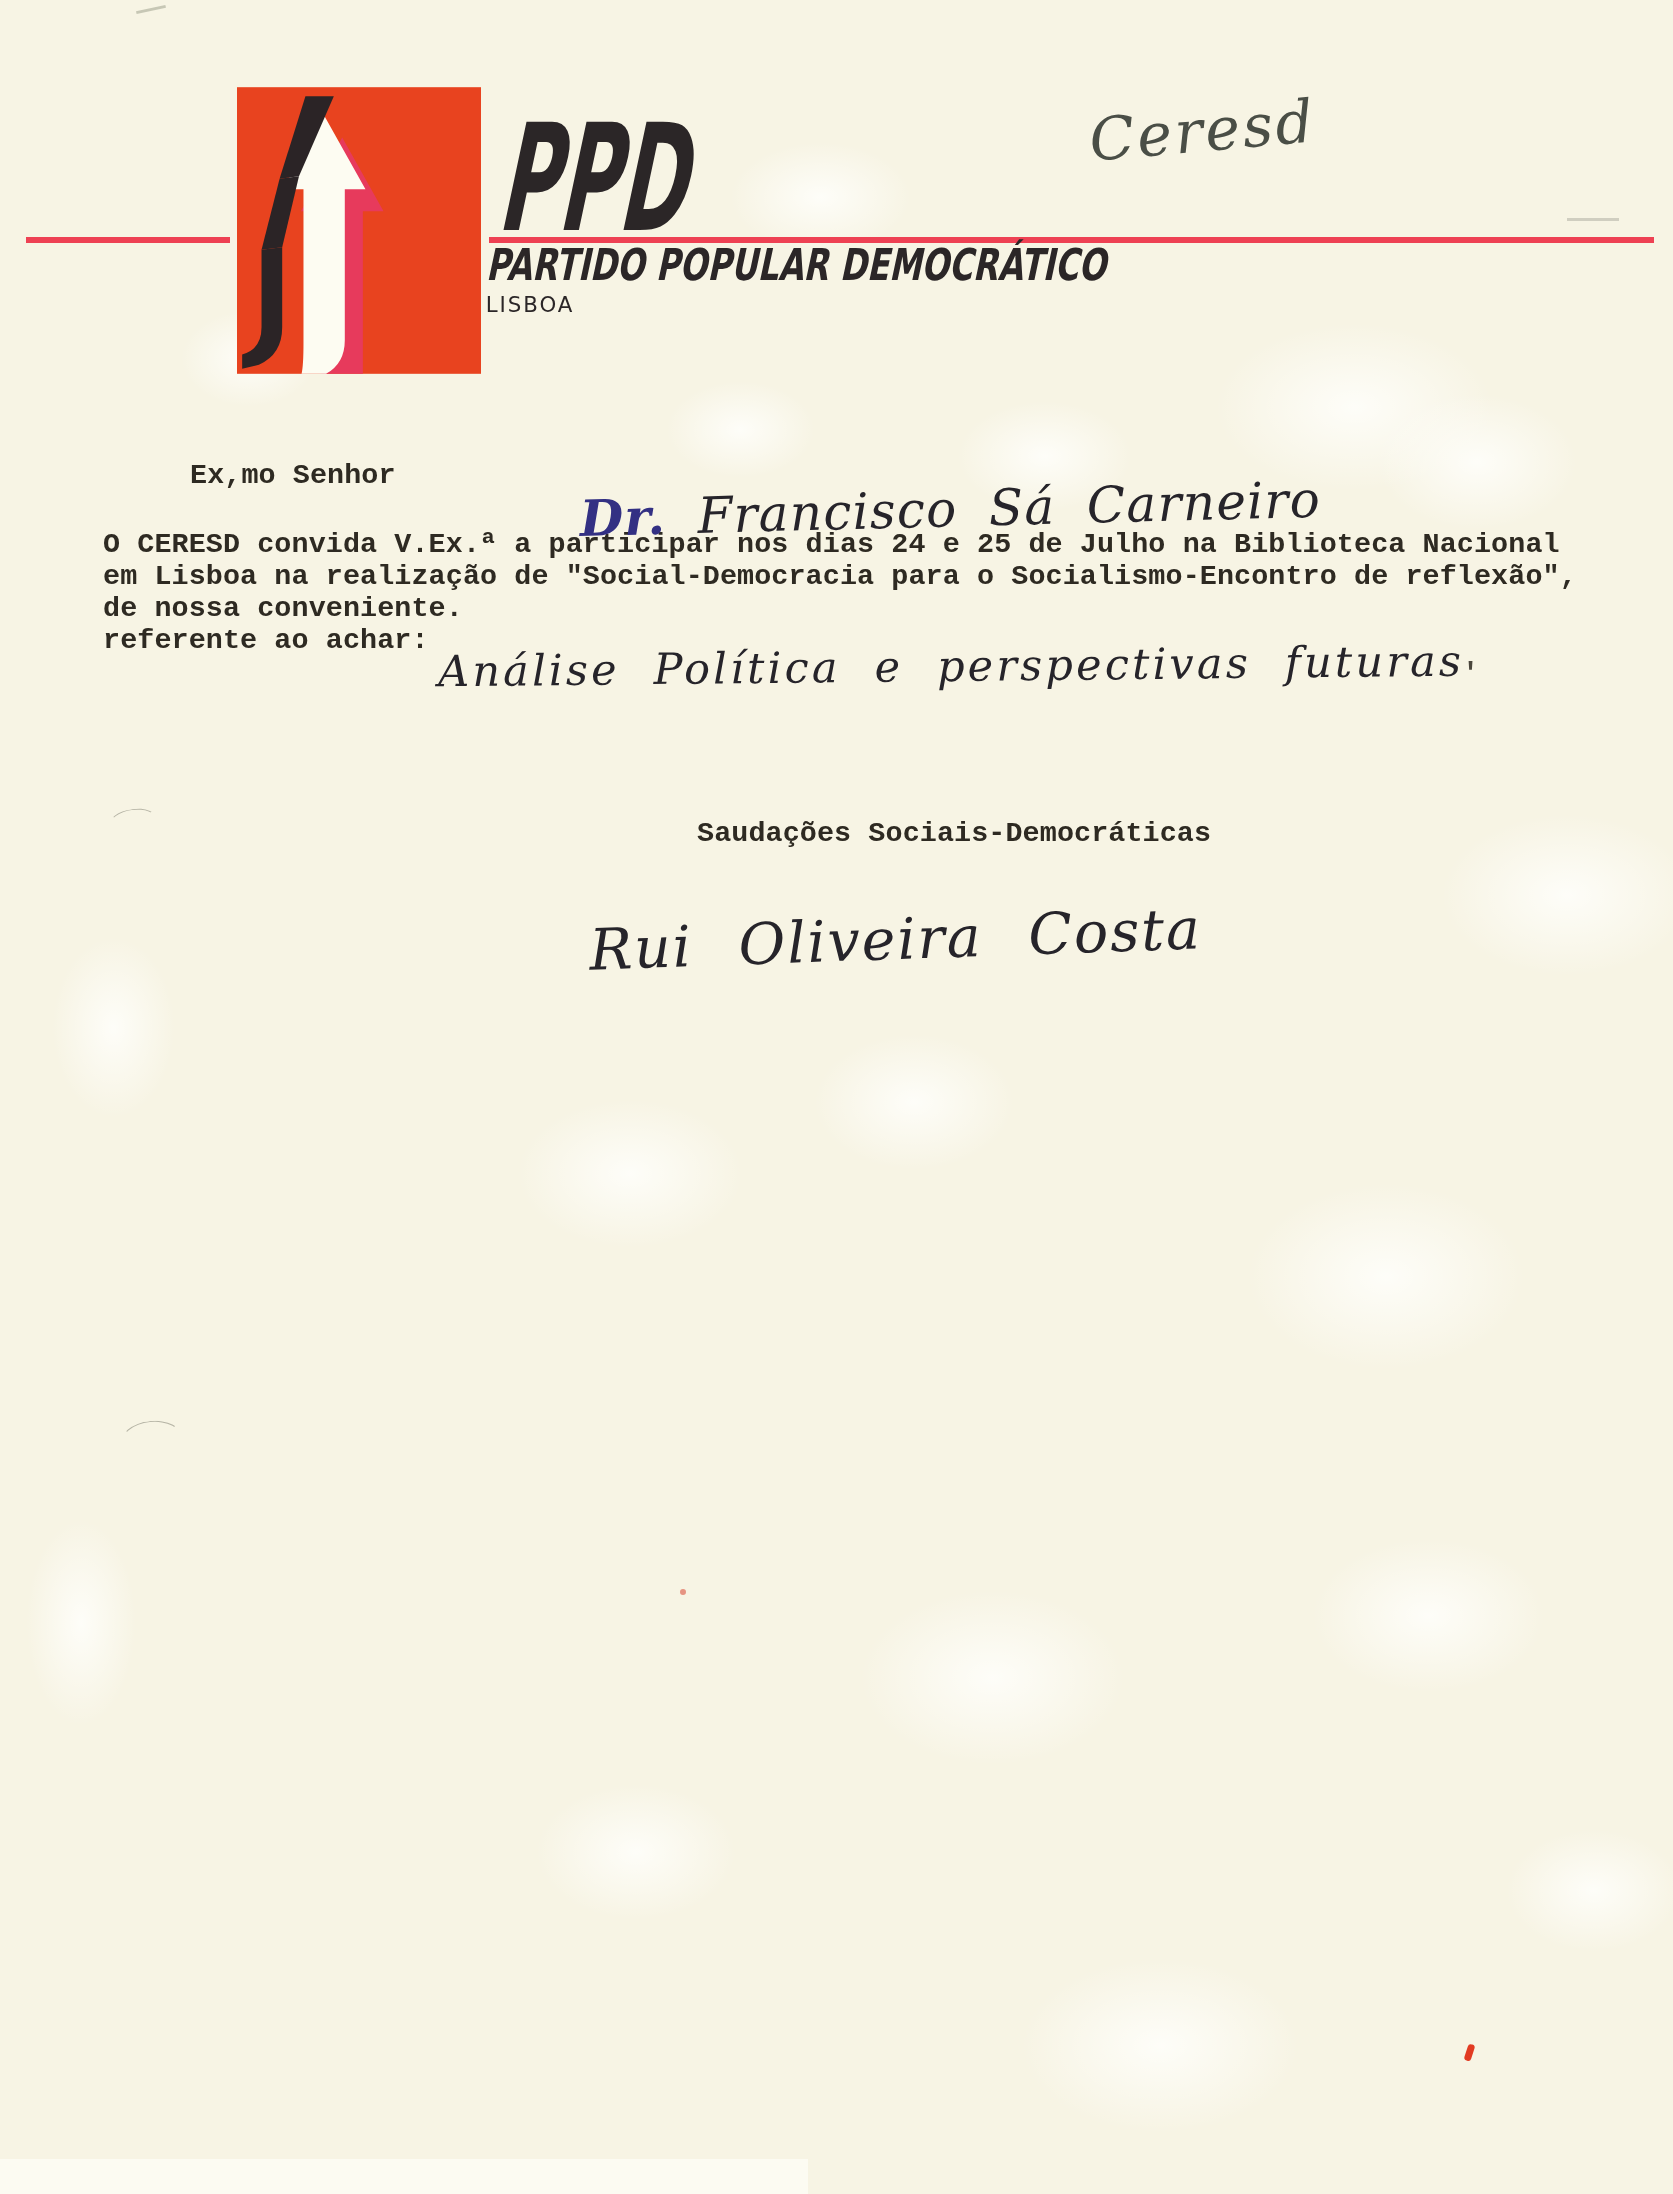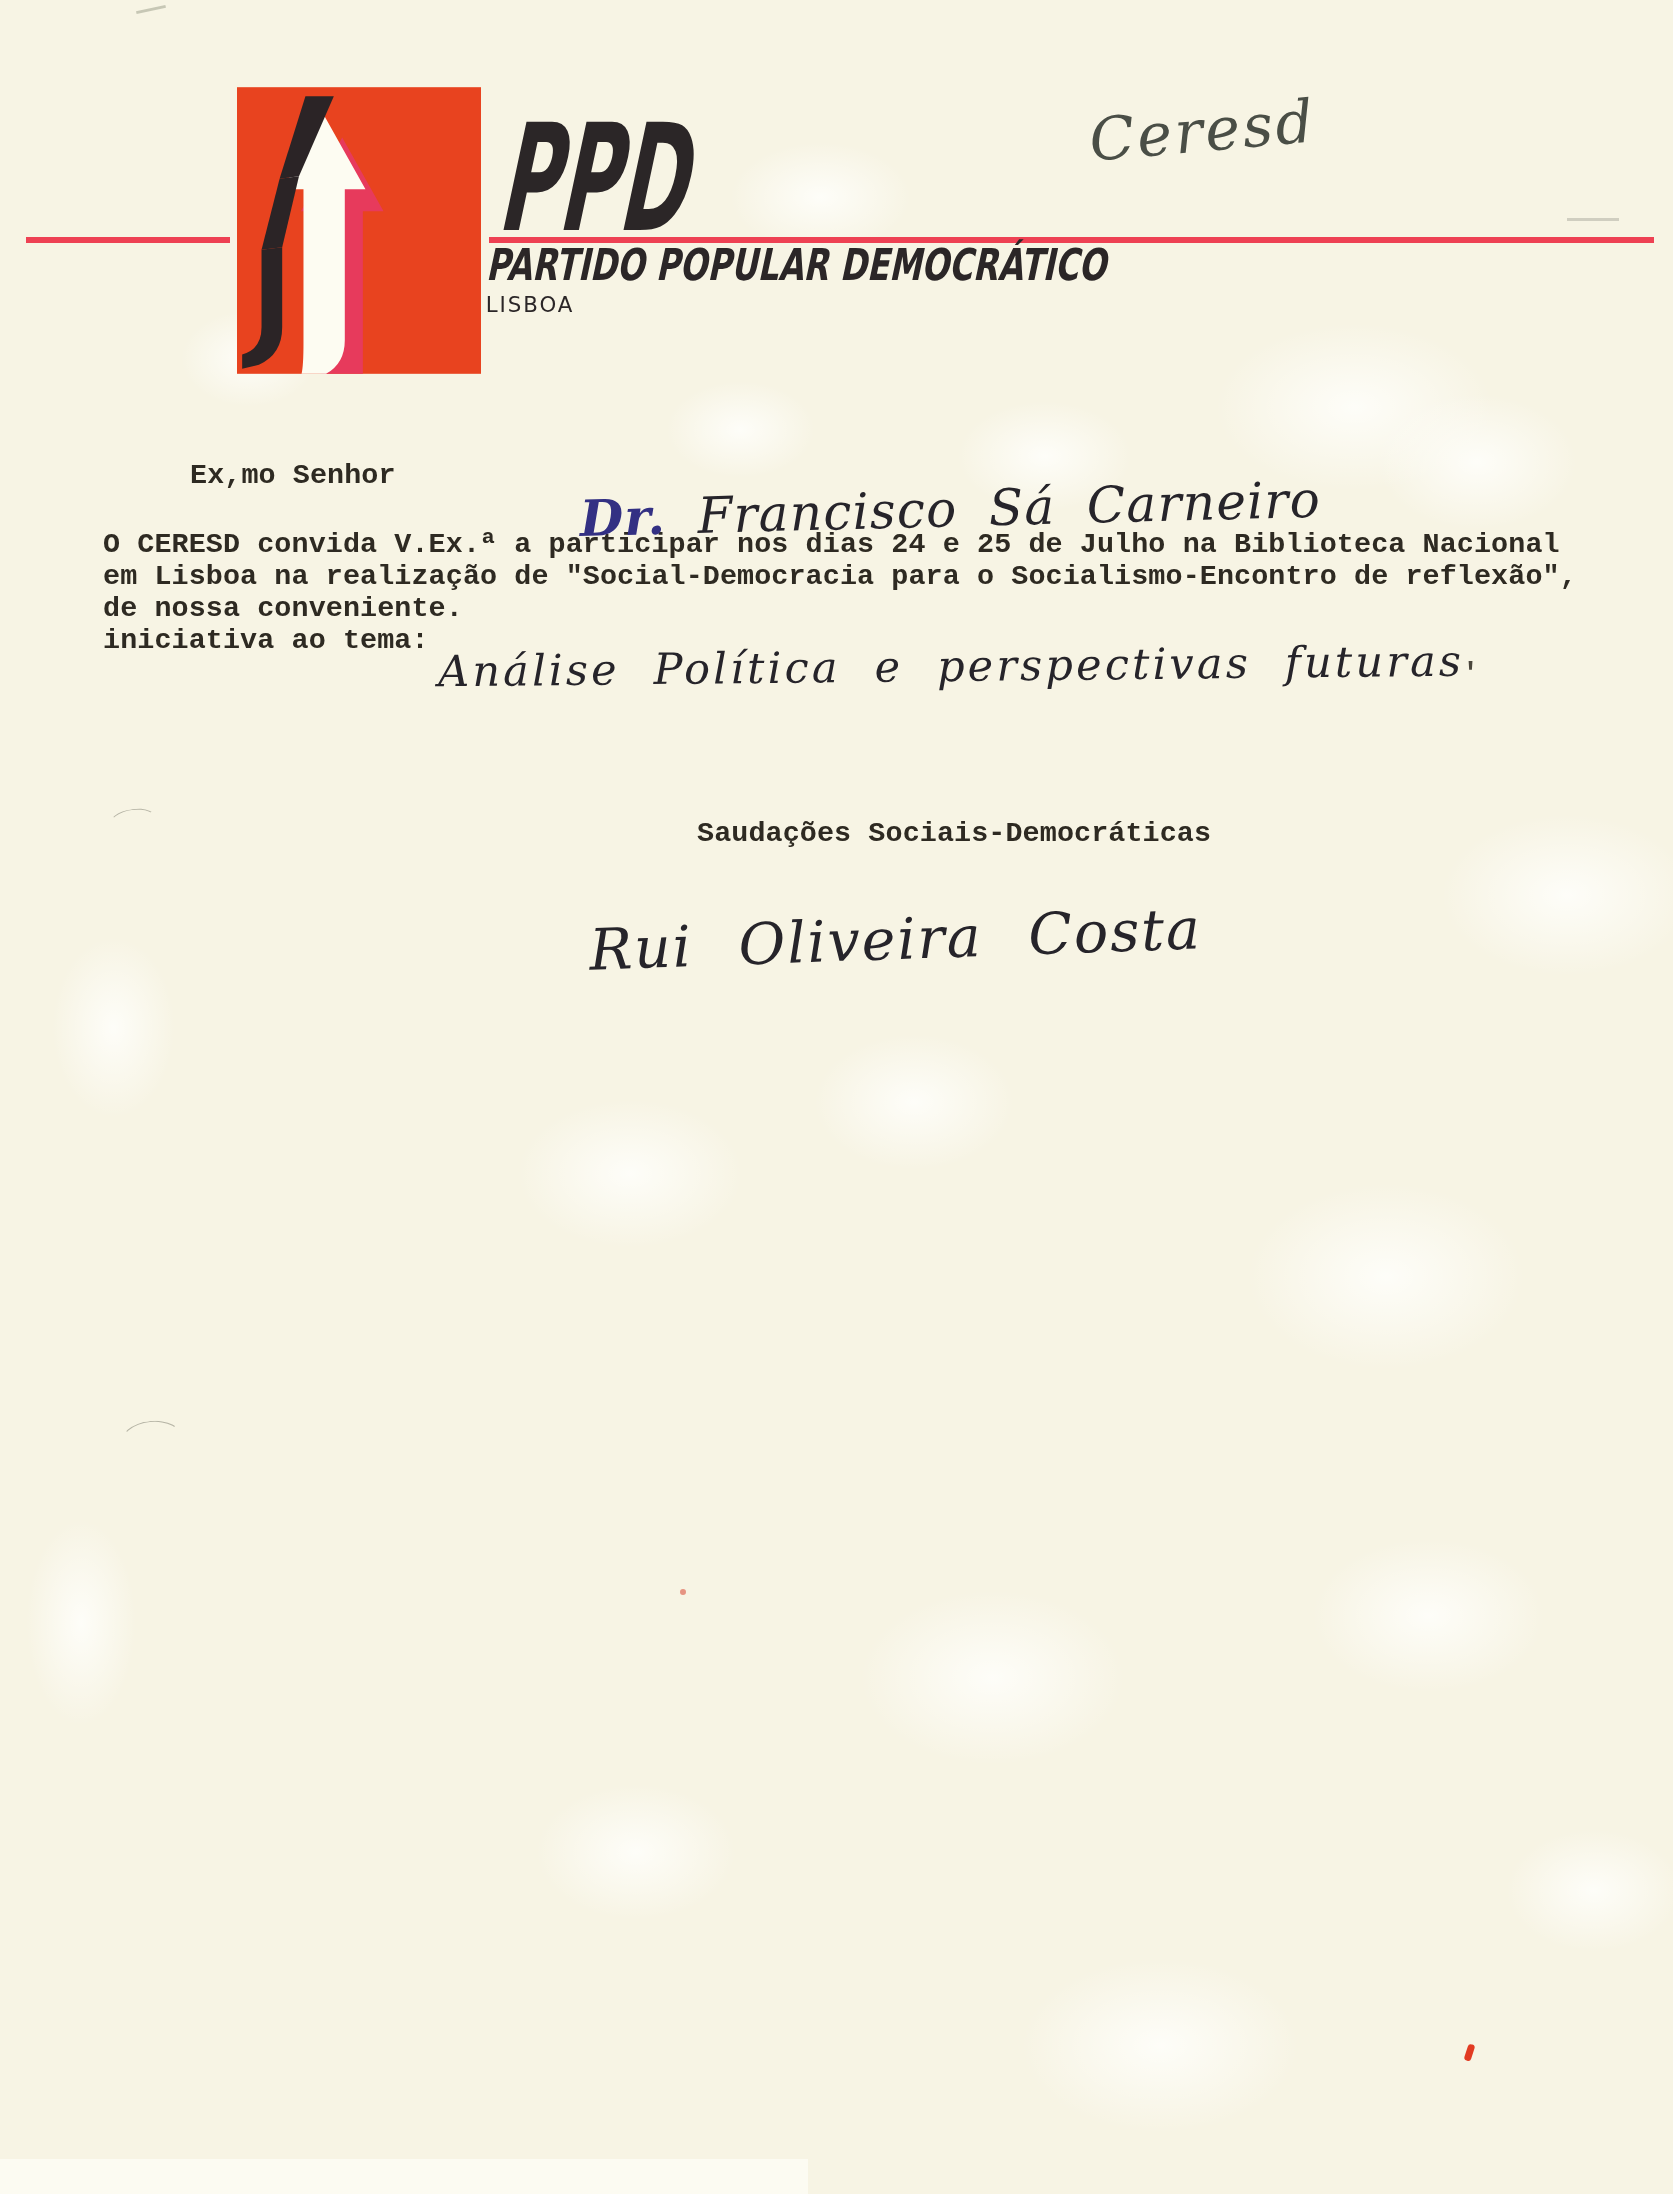--- a/index.html
+++ b/index.html
@@ -71,21 +71,21 @@
 
   <div class="typed" style="left:190px;top:460px;">Ex,mo Senhor</div>
   <div class="hand" style="left:454px;top:423px;font-size:50px;letter-spacing:1.3px;word-spacing:14.2px;transform:rotate(-1.5deg);">
     <span style="color:#333083;font-weight:bold;">Dr.</span><span> </span><span>Francisco Sá Carneiro</span>
   </div>
 
   <div class="abs z" style="left:103px;top:529px;">
     <div class="typed" style="position:static;">O CERESD convida V.Ex.ª a participar nos dias 24 e 25 de Julho na Biblioteca Nacional</div>
     <div class="typed" style="position:static;">em Lisboa na realização de "Social-Democracia para o Socialismo-Encontro de reflexão",</div>
     <div class="typed" style="position:static;">de nossa conveniente.</div>
-    <div class="typed" style="position:static;">iniciativa ao tema:</div>
+    <div class="typed" style="position:static;">referente ao achar:</div>
   </div>
 
   <div class="hand" style="left:438px;top:641px;font-size:43px;letter-spacing:3.2px;word-spacing:17px;transform:rotate(-0.6deg);">Análise Política e perspectivas futuras</div>
   <div class="typed" style="left:1462px;top:658px;color:#4a463c;">'</div>
 
   <div class="typed" style="left:697px;top:818px;">Saudações Sociais-Democráticas</div>
 
   <div class="hand" style="left:589px;top:906px;font-size:57px;letter-spacing:1.9px;word-spacing:26px;transform:rotate(-2deg);">Rui Oliveira Costa</div>
 
   <div class="artifact arc" style="left:109px;top:809px;width:47px;height:26px;transform:rotate(-8deg);"></div>

